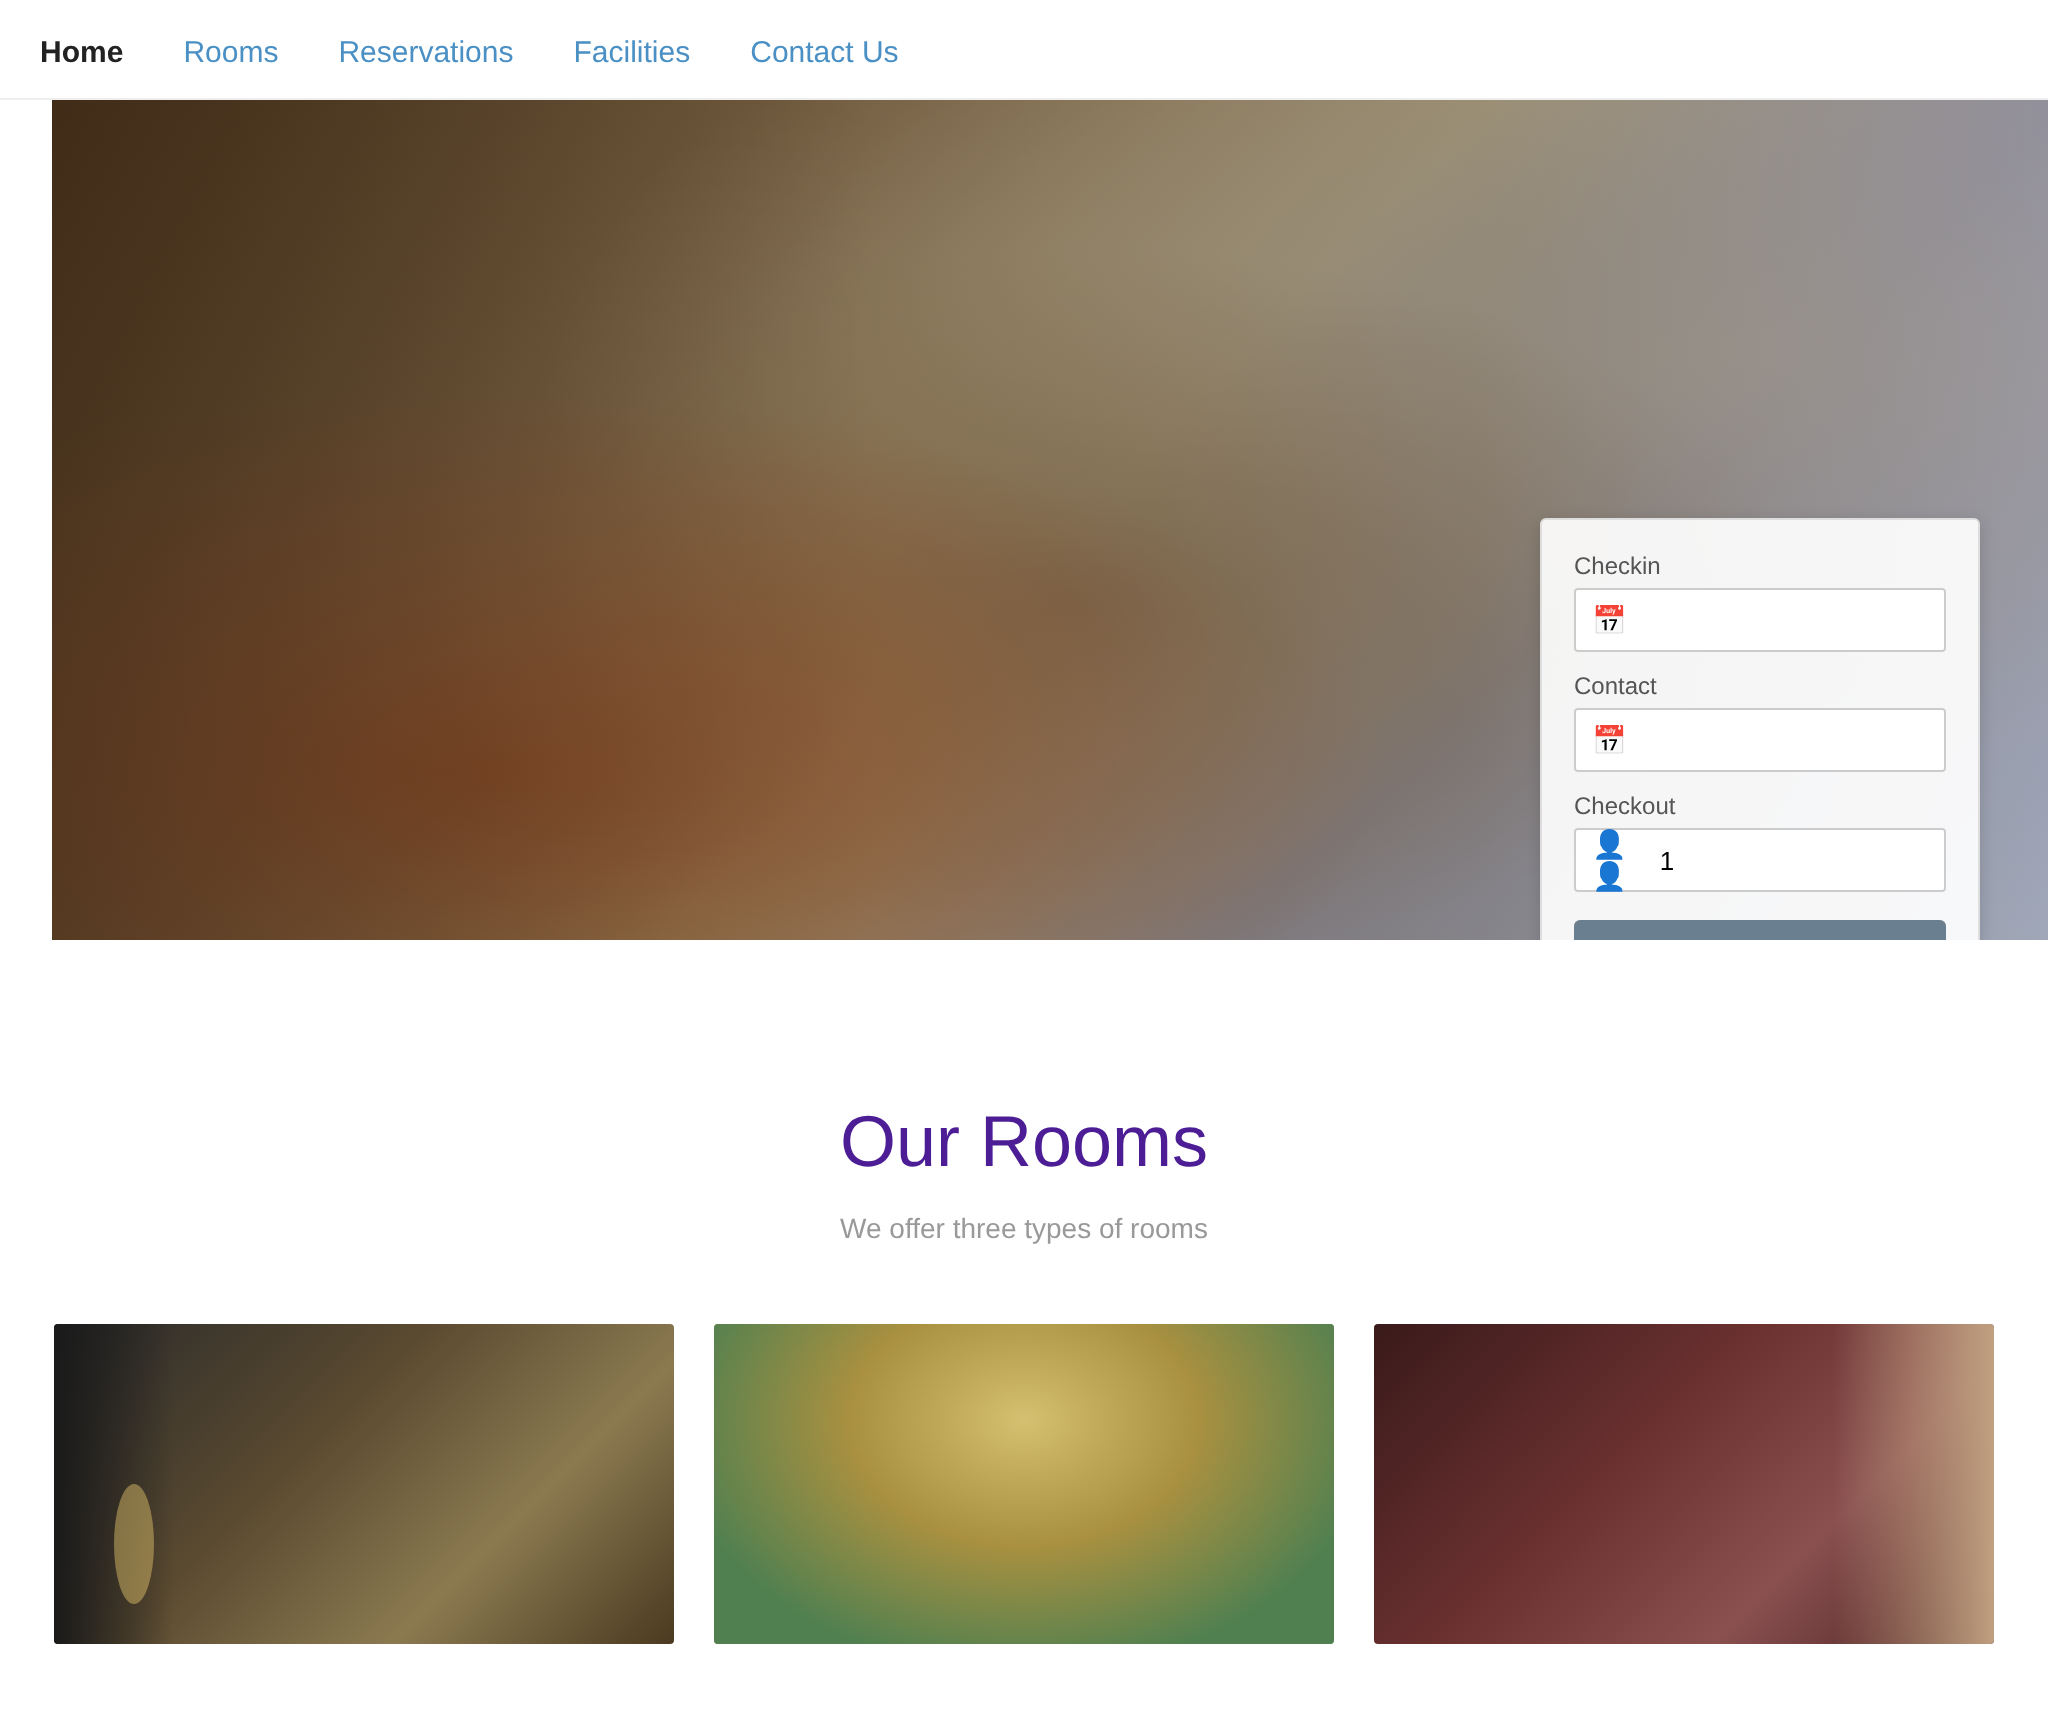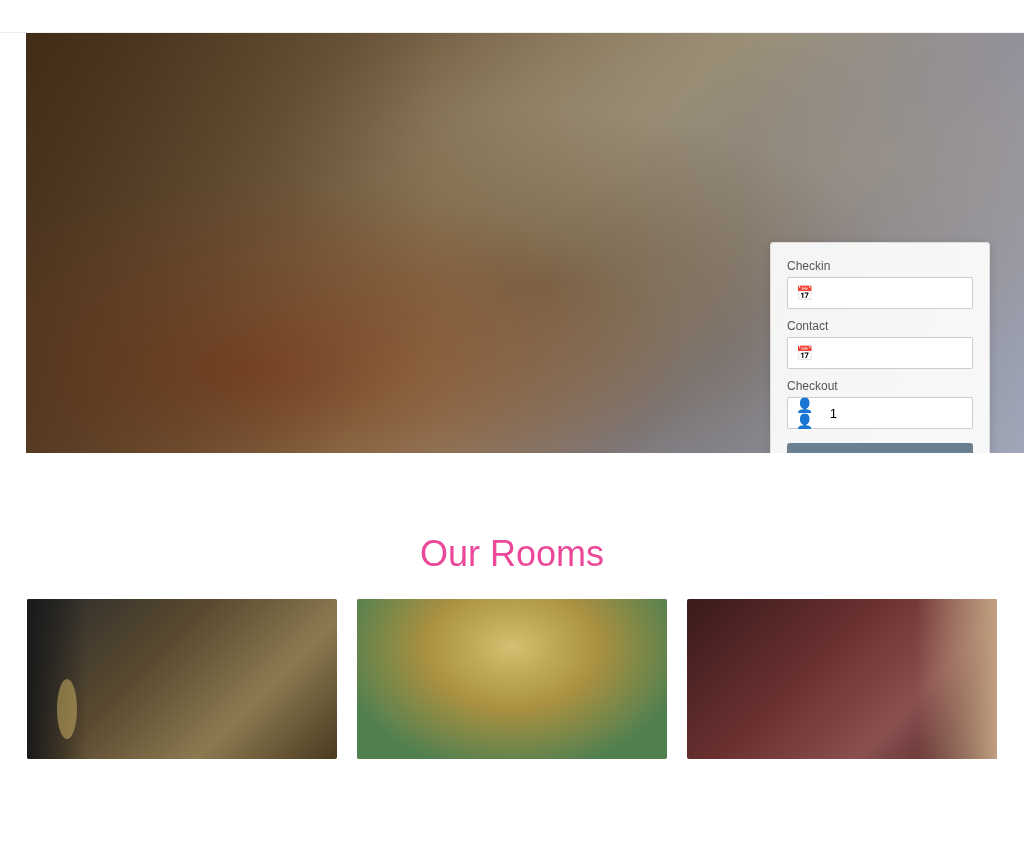--- a/index.html
+++ b/index.html
@@ -159,21 +159,21 @@
     }
 
     
     .rooms-section {
       padding: 80px 20px 30px 20px;
       text-align: center;
     }
     .rooms-title {
       font-size: 36px;
       font-weight: 400;
-      color: #ec4899;
+      color: #4c1d95;
       margin-bottom: 14px;
     }
     .rooms-subtitle {
       font-size: 14px;
       color: #999;
       margin-bottom: 30px;
     }
     .room-cards {
       display: flex;
       gap: 20px;
@@ -224,20 +224,27 @@
       bottom: 20px; left: 30px;
       width: 20px; height: 60px;
       background: rgba(255, 220, 120, 0.4);
       border-radius: 50%;
     }
   </style>
 </head>
 <body>
 
 <header class="header">
+  <nav class="nav">
+    <a href="#" class="active">Home</a>
+    <a href="#">Rooms</a>
+    <a href="#">Reservations</a>
+    <a href="#">Facilities</a>
+    <a href="#">Contact Us</a>
+  </nav>
 </header>
 
 <section class="hero">
   <div class="hero-bg"></div>
   <div class="hero-image"></div>
 
   <div class="booking-widget">
     <label>Checkin</label>
     <div class="booking-input">
       <span class="cal-icon">📅</span>
@@ -255,19 +262,20 @@
       <span class="persons-icon">👤👤</span>
       <input type="text" value="1" style="">
     </div>
 
     <button class="check-btn">Check availabilities</button>
   </div>
 </section>
 
 <section class="rooms-section">
   <h2 class="rooms-title">Our Rooms</h2>
+  <p class="rooms-subtitle">We offer three types of rooms</p>
 
   <div class="room-cards">
     <div class="room-card room-card-1"></div>
     <div class="room-card room-card-2"></div>
     <div class="room-card room-card-3"></div>
   </div>
 </section>
 
 </body></html>

